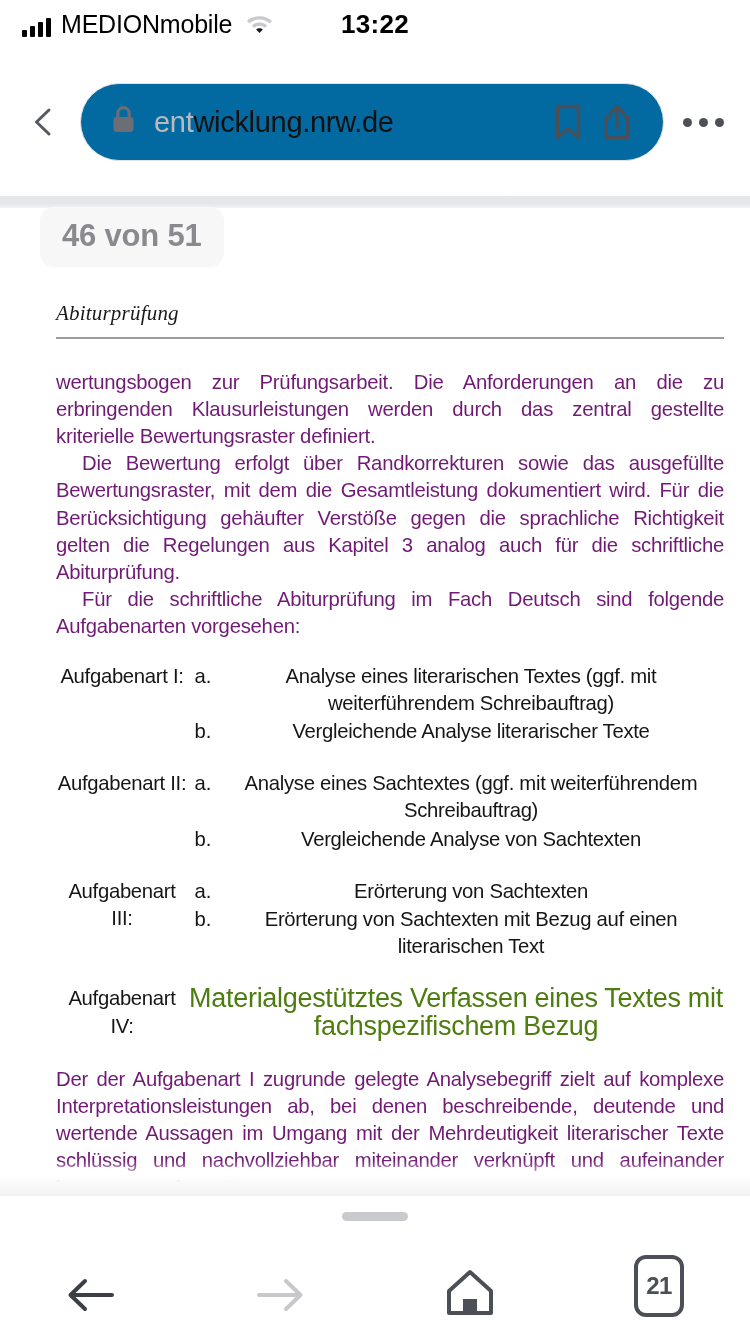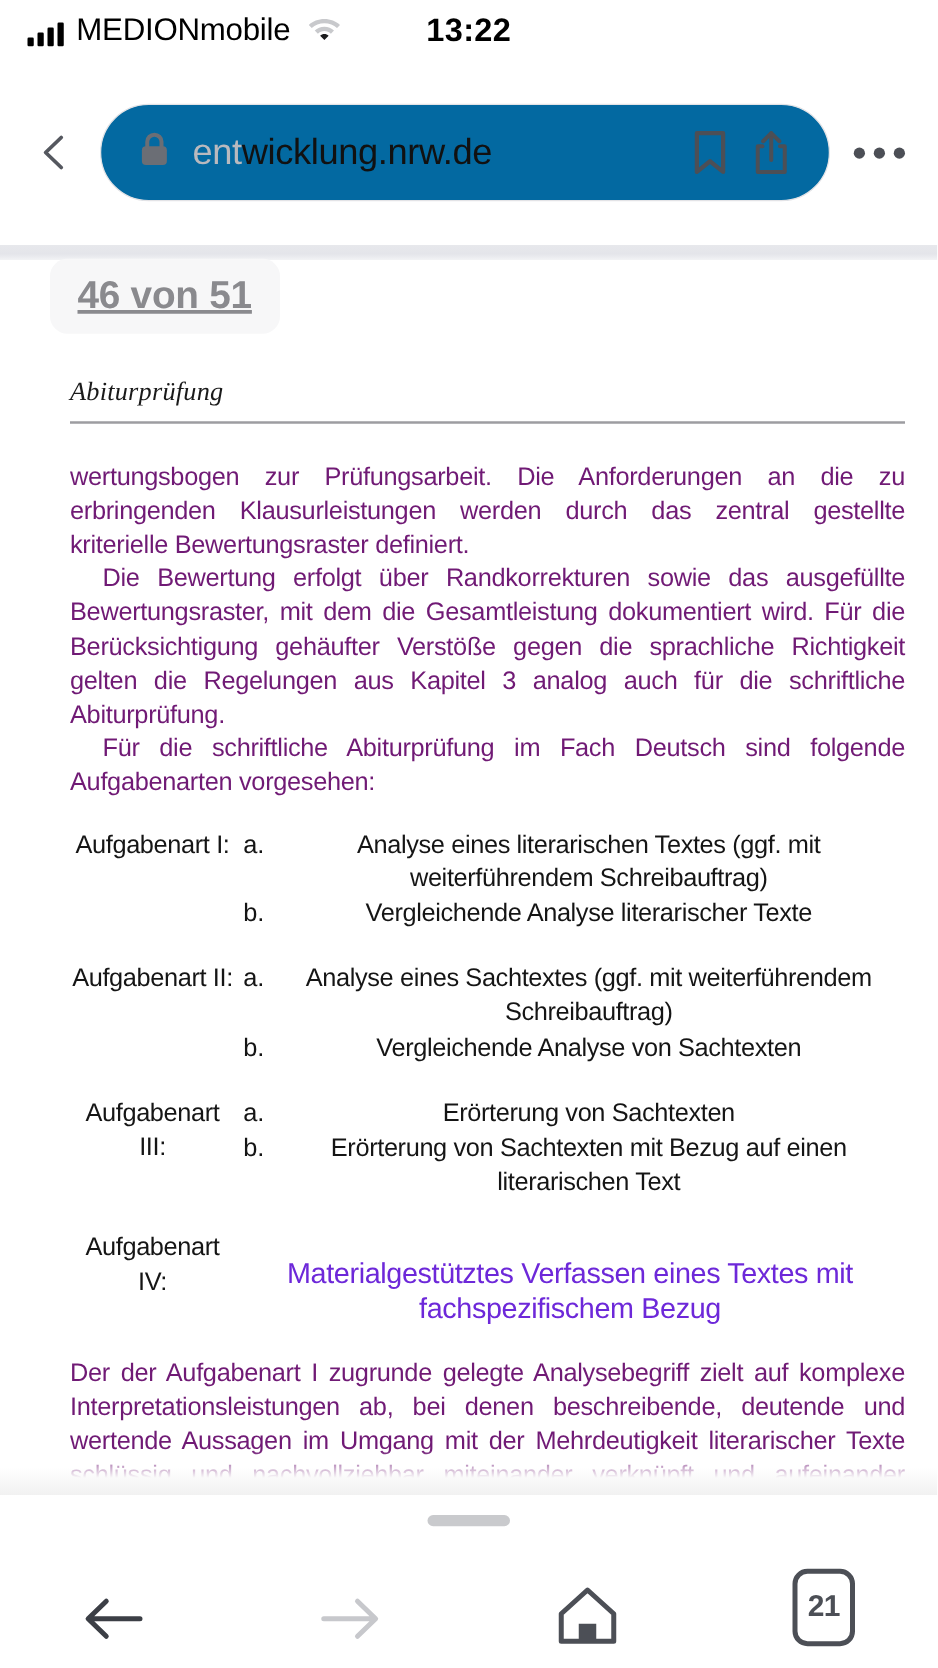--- a/index.html
+++ b/index.html
@@ -76,21 +76,21 @@
     background:#ffffff; overflow:hidden;
   }
   .viewer-topband {
     position:absolute; top:0; left:0; width:750px; height:12px;
     background:linear-gradient(to bottom,#e7e8ec 0%, #e4e5ea 60%, #f2f3f5 100%);
   }
   .page-pill {
     position:absolute; top:11px; left:40px;
     background:#f7f7f8; border-radius:14px;
     padding:11px 22px 13px 22px;
-    font-size:31px; font-weight:700; color:#8a8a8e; letter-spacing:-0.2px;text-decoration:underline;
+    font-size:31px; font-weight:700; color:#8a8a8e; letter-spacing:-0.2px;
   }
   .doc {
     position:absolute; top:0; left:0; width:750px; padding:0 4px;
     color:#141414;
   }
   .doc-header {
     margin:105px 0 0 52px; width:668px;
     font-family:"Liberation Serif", serif;
     font-style:italic; font-size:21px; color:#1a1a1a; letter-spacing:0.2px;
   }
@@ -112,23 +112,22 @@
     font-size:20.3px; line-height:27.2px; letter-spacing:-0.3px; color:#151515;
   }
   .task-items { flex:1 1 auto; }
   .task-item { display:flex; margin-bottom:1px; }
   .task-key { flex:0 0 30px; font-size:20.3px; line-height:27.2px; color:#151515; }
   .task-txt {
     flex:1 1 auto; font-size:20.3px; line-height:27.2px; letter-spacing:-0.3px;
     color:#151515;
   }
   .task-plain {
-    flex:1 1 auto; font-size:23px; line-height:27.2px; letter-spacing:-0.3px;
-    color:#6d28d9;
-    margin-top:20px;
+    flex:1 1 auto; font-size:27px; line-height:27.2px; letter-spacing:-0.3px;
+    color:#4d7c0f;
   }
   .task-gap { height:17px; }
 
   .fade-bottom {
     position:absolute; left:0; bottom:0; width:750px; height:36px;
     background:linear-gradient(to bottom, rgba(255,255,255,0) 0%, #ffffff 62%);
     pointer-events:none;
   }
   .viewer-shadow {
     position:absolute; left:0; bottom:0; width:750px; height:22px;

